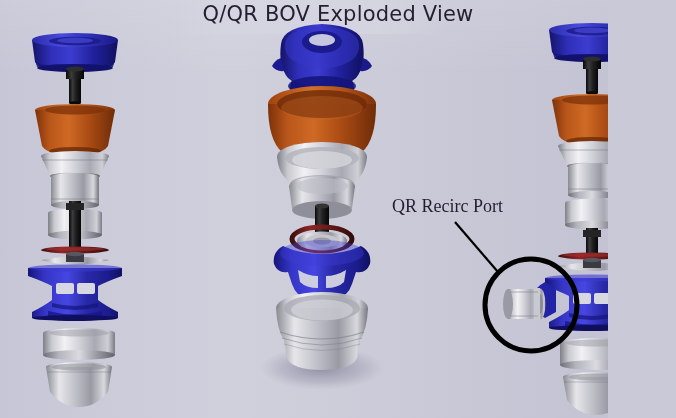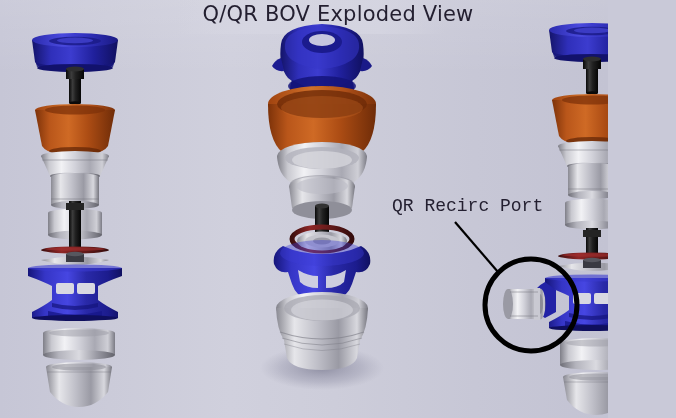--- a/index.html
+++ b/index.html
@@ -20,21 +20,21 @@
     pointer-events:none;
   }
   .title{
     position:absolute;left:0;top:2px;width:676px;text-align:center;
     font-size:21px;font-weight:400;color:#231f30;letter-spacing:.2px;
     font-family:"DejaVu Sans", sans-serif;
   }
   .callout-label{
     position:absolute;left:392px;top:196px;
     font-size:18px;color:#231f30;white-space:nowrap;
-    font-family:Liberation Mono, monospace;
+    font-family:Liberation Serif, serif;
   }
   svg.scene{position:absolute;left:0;top:0;width:676px;height:418px;}
 </style>
 </head>
 <body>
 
 <div id="stage">
 
   <div class="lightband"></div>
 

